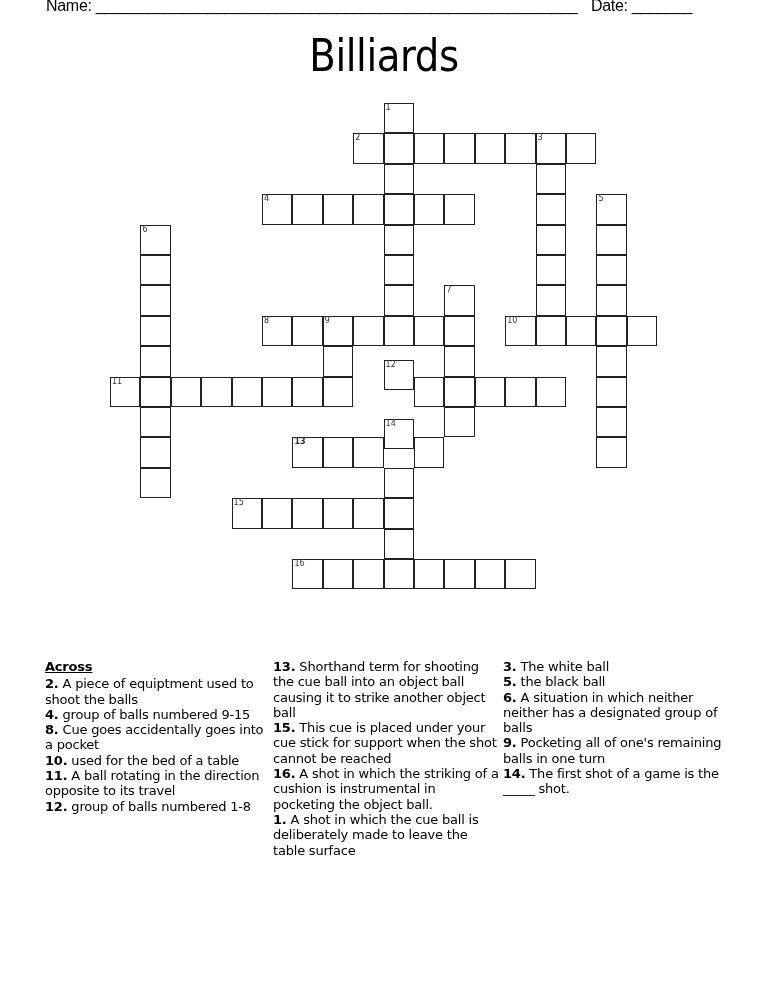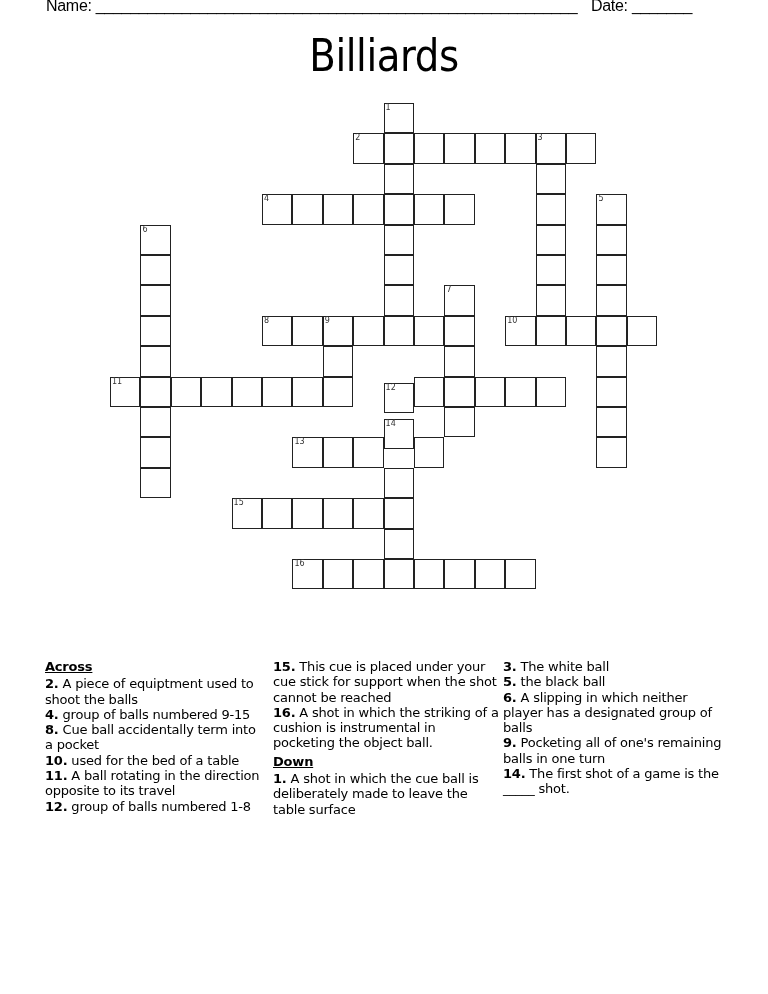--- a/index.html
+++ b/index.html
@@ -111,28 +111,28 @@
     <div class="cell" style="left: 456px; top: 212.8px;"></div>
     <div class="cell" style="left: 516.8px; top: 212.8px;"></div>
     <div class="cell" style="left: 0px; top: 273.6px;">
       <span class="num">11</span>
     </div>
     <div class="cell" style="left: 60.8px; top: 273.6px;"></div>
     <div class="cell" style="left: 91.2px; top: 273.6px;"></div>
     <div class="cell" style="left: 121.6px; top: 273.6px;"></div>
     <div class="cell" style="left: 152px; top: 273.6px;"></div>
     <div class="cell" style="left: 182.4px; top: 273.6px;"></div>
-    <div class="cell" style="left: 273.6px; top: 280px; padding-left: 6px;">
+    <div class="cell" style="left: 273.6px; top: 257px; padding-left: 6px;">
       <span class="num">12</span>
     </div>
     <div class="cell" style="left: 304px; top: 273.6px;"></div>
     <div class="cell" style="left: 364.8px; top: 273.6px;"></div>
     <div class="cell" style="left: 395.2px; top: 273.6px;"></div>
     <div class="cell" style="left: 425.6px; top: 273.6px;"></div>
-    <div class="cell" style="left: 182.4px; top: 334.4px;">
+    <div class="cell" style="left: 182.4px; top: 334.4px; font-weight: bold;">
       <span class="num">13</span>
     </div>
     <div class="cell" style="left: 212.8px; top: 334.4px;"></div>
     <div class="cell" style="left: 243.2px; top: 334.4px;"></div>
     <div class="cell" style="left: 273.6px; top: 316px; text-decoration: underline;">
       <span class="num">14</span>
     </div>
     <div class="cell" style="left: 304px; top: 334.4px;"></div>
     <div class="cell" style="left: 273.6px; top: 364.8px;"></div>
     <div class="cell" style="left: 273.6px; top: 395.2px;"></div>
@@ -153,32 +153,32 @@
     <div class="cell" style="left: 304px; top: 456px;"></div>
     <div class="cell" style="left: 334.4px; top: 456px;"></div>
     <div class="cell" style="left: 364.8px; top: 456px;"></div>
     <div class="cell" style="left: 395.2px; top: 456px;"></div>
   </div>
 
 <div class="clues col-a">
   <span class="sec-h">Across</span>
   <span class="clue"><b>2.</b><span> A piece of equiptment used to shoot the balls</span></span>
   <span class="clue"><b>4.</b><span> group of balls numbered 9-15</span></span>
-  <span class="clue"><b>8.</b><span> Cue ball accidentally term into a pocket</span></span>
+  <span class="clue"><b>8.</b><span> Cue goes accidentally goes into a pocket</span></span>
   <span class="clue"><b>10.</b><span> used for the bed of a table</span></span>
   <span class="clue"><b>11.</b><span> A ball rotating in the direction opposite to its travel</span></span>
   <span class="clue"><b>12.</b><span> group of balls numbered 1-8</span></span>
 </div>
 
 <div class="clues col-b">
+  <span class="clue"><b>13.</b><span> Shorthand term for shooting the cue ball into an object ball causing it to strike another object ball</span></span>
   <span class="clue"><b>15.</b><span> This cue is placed under your cue stick for support when the shot cannot be reached</span></span>
   <span class="clue"><b>16.</b><span> A shot in which the striking of a cushion is instrumental in pocketing the object ball.</span></span>
-  <span class="sec-h gap">Down</span>
   <span class="clue"><b>1.</b><span> A shot in which the cue ball is deliberately made to leave the table surface</span></span>
 </div>
 
 <div class="clues col-c">
   <span class="clue"><b>3.</b><span> The white ball</span></span>
   <span class="clue"><b>5.</b><span> the black ball</span></span>
-  <span class="clue"><b>6.</b><span> A slipping in which neither player has a designated group of balls</span></span>
+  <span class="clue"><b>6.</b><span> A situation in which neither neither has a designated group of balls</span></span>
   <span class="clue"><b>9.</b><span> Pocketing all of one's remaining balls in one turn</span></span>
   <span class="clue"><b>14.</b><span> The first shot of a game is the _____ shot.</span></span>
 </div>
 
 </body></html>

